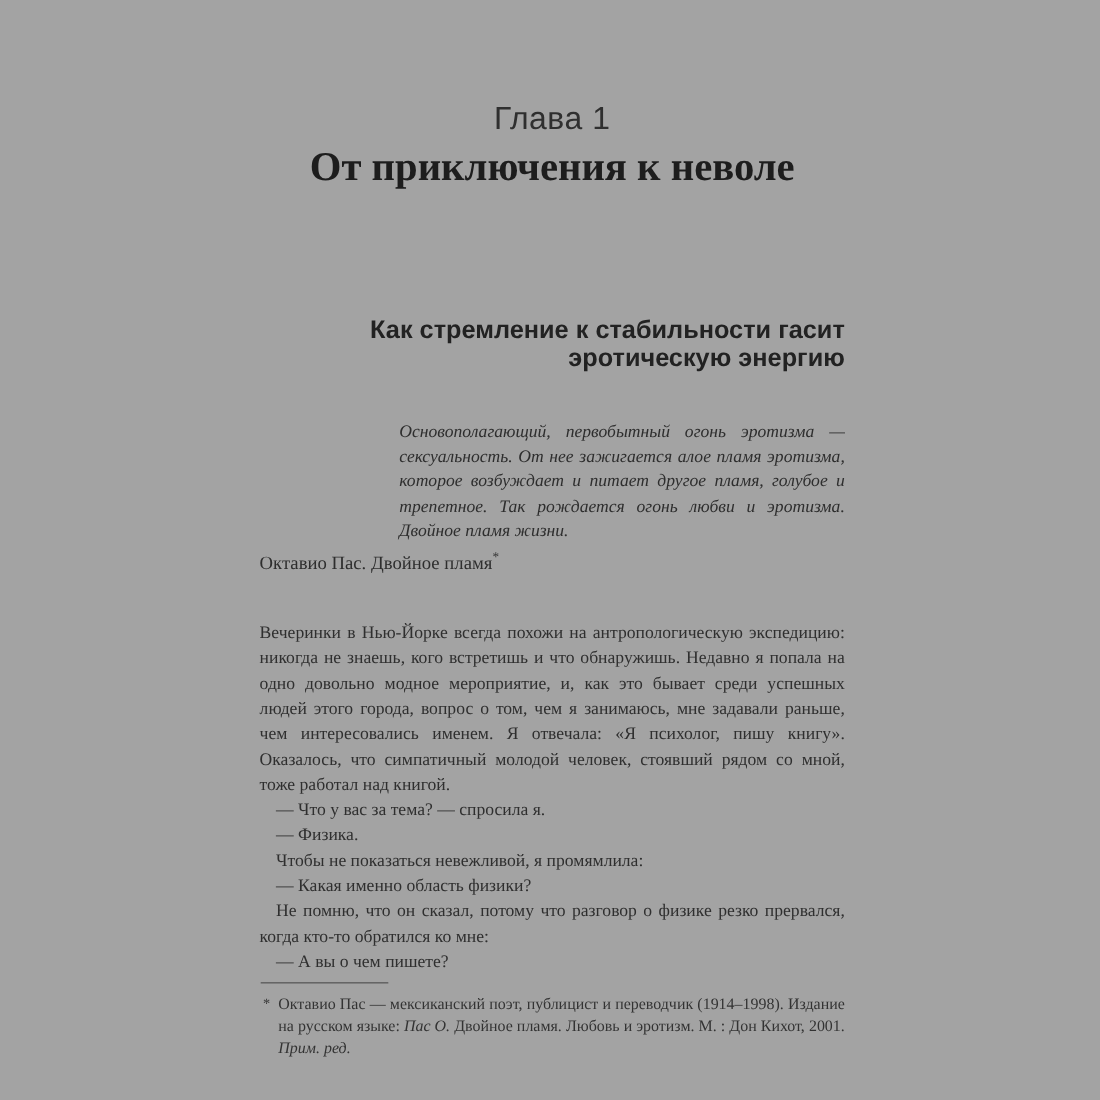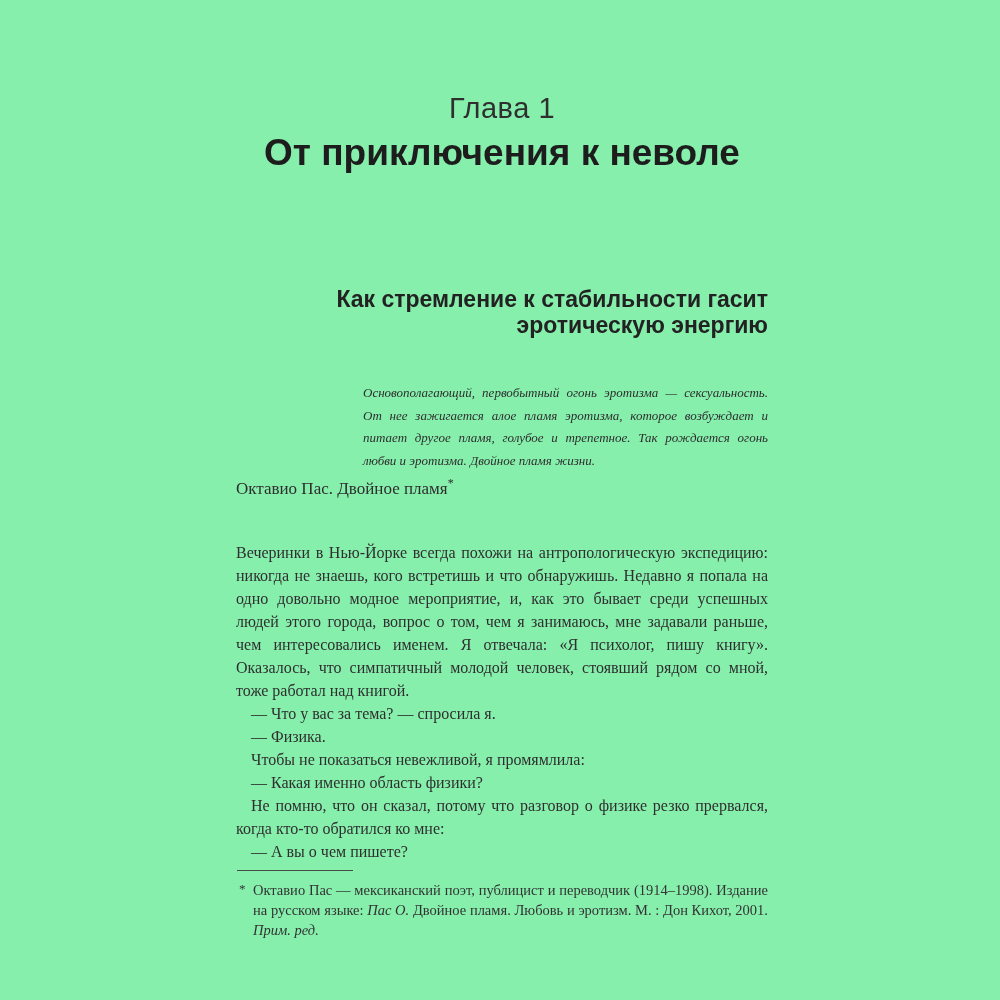--- a/index.html
+++ b/index.html
@@ -4,21 +4,21 @@
 <style>
   html, body {
     margin: 0;
     padding: 0;
     background: #ffffff;
   }
   .page {
     position: relative;
     width: 1000px;
     height: 1000px;
-    background: #86efac;
+    background: #a3a3a3;
     box-sizing: border-box;
     padding: 92px 232px 0 236px;
     font-family: "Liberation Serif", serif;
     color: #333333;
     overflow: hidden;
   }
   .chapter-label {
     font-family: "Liberation Sans", sans-serif;
     font-weight: 400;
     font-size: 29px;
@@ -43,21 +43,21 @@
     line-height: 26px;
     text-align: right;
     color: #222222;
     margin-top: 112px;
   }
   .epigraph {
     margin-top: 44px;
     margin-left: 127px;
     width: 405px;
     font-style: italic;
-    font-size: 13px;
+    font-size: 16px;
     line-height: 22.5px;
     text-align: justify;
     color: #2e2e2e;
   }
   .attribution {
     margin-top: 7px;
     font-size: 17px;
     color: #2e2e2e;
   }
   .attribution sup {
@@ -105,21 +105,21 @@
     font-style: italic;
   }
 </style>
 </head>
 <body>
 
 <div class="page">
 
   <div class="chapter-label">Глава 1</div>
 
-  <h1 class="chapter-title" style="margin:7px 0 0 0;">От приключения к неволе</h1>
+  <h1 class="chapter-title" style="margin:7px 0 0 0;font-family:Liberation Serif, serif;">От приключения к неволе</h1>
 
   <div class="subtitle">
     <span>Как стремление к стабильности гасит</span><br>
     <span>эротическую энергию</span>
   </div>
 
   <div class="epigraph">Основополагающий, первобытный огонь эротизма — сексуальность. От нее зажигается алое пламя эротизма, которое возбуждает и питает другое пламя, голубое и трепетное. Так рождается огонь любви и эротизма. Двойное пламя жизни.</div>
 
   <div class="attribution">
     <span>Октавио Пас. Двойное пламя</span><sup>*</sup>

